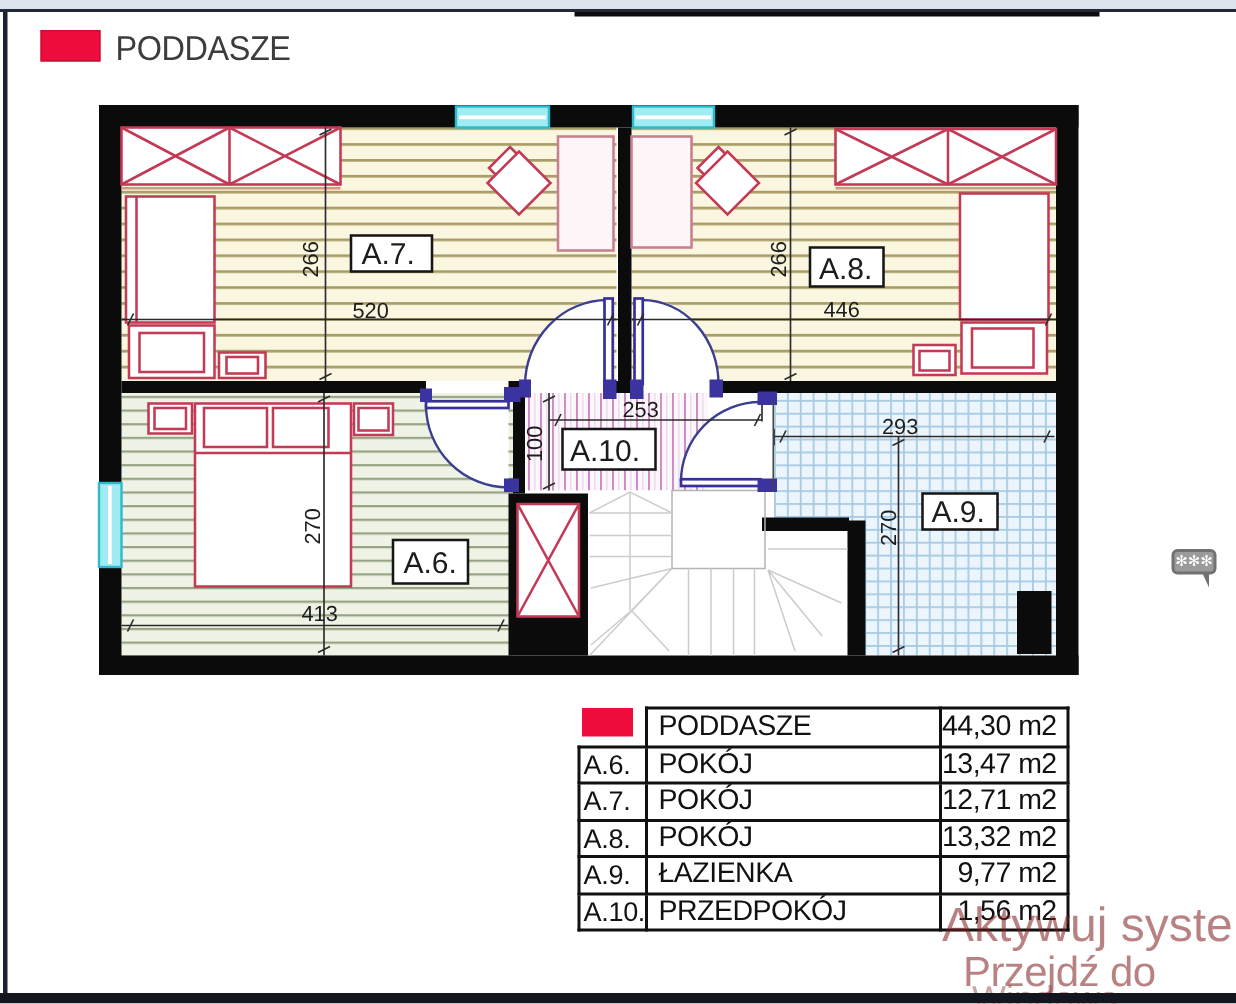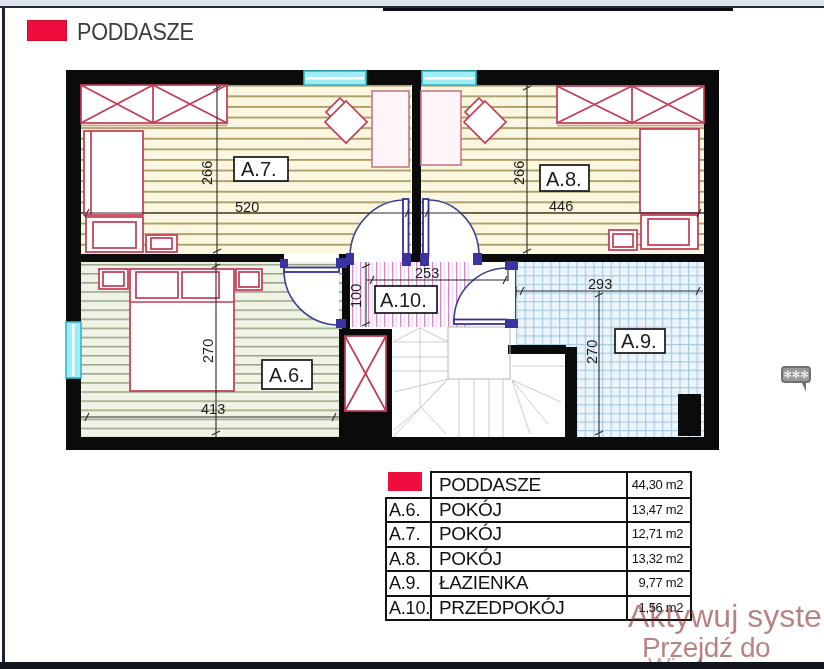--- a/index.html
+++ b/index.html
@@ -12,21 +12,21 @@
   #leftbar{left:2px;top:8px;width:3px;height:654px;background:#1b2230;}
   #botbar{left:0;top:662px;width:824px;height:7px;background:#14161f;z-index:60;}
   #swatch{left:27px;top:20px;width:40px;height:21px;background:#ee0d3d;border:1px solid #cf0a30;box-sizing:border-box;}
   #hdr{left:77px;top:19px;font-size:23px;color:#3c3c3c;letter-spacing:-0.3px;transform:scaleX(0.94);transform-origin:0 0;}
   
   #tbl{left:385px;top:471px;z-index:20;}
   table{border-collapse:collapse;}
   td{font-size:18px;color:#111;white-space:nowrap;box-sizing:border-box;padding:0;}
   td.c1{width:44px;padding-left:2px;border:2px solid #111;font-size:18px;letter-spacing:-0.2px;}
   td.c2{width:196px;padding-left:7px;border:2px solid #111;font-size:19px;letter-spacing:-0.35px;}
-  td.c3{width:64px;padding-right:7px;text-align:right;border:2px solid #111;font-size:13px;letter-spacing:-0.35px;}
+  td.c3{width:64px;padding-right:7px;text-align:right;border:2px solid #111;font-size:19px;letter-spacing:-0.35px;}
   tr{height:22.4px;} td{line-height:22.45px;}
   tr.r1{height:26px;}
   td.nob{border:none;}
   #tswatch{left:388px;top:472px;width:34px;height:19px;background:#ee0d3d;z-index:21;}
   
   .wm{color:#7f1d1d;z-index:30;}
   #wm1{left:628px;top:598px;font-size:32px;opacity:0.55;}
   #wm2{left:642px;top:632px;font-size:28px;opacity:0.55;letter-spacing:-0.4px;}
   #wm3{left:648px;top:653px;font-size:24px;opacity:0.4;}
   

